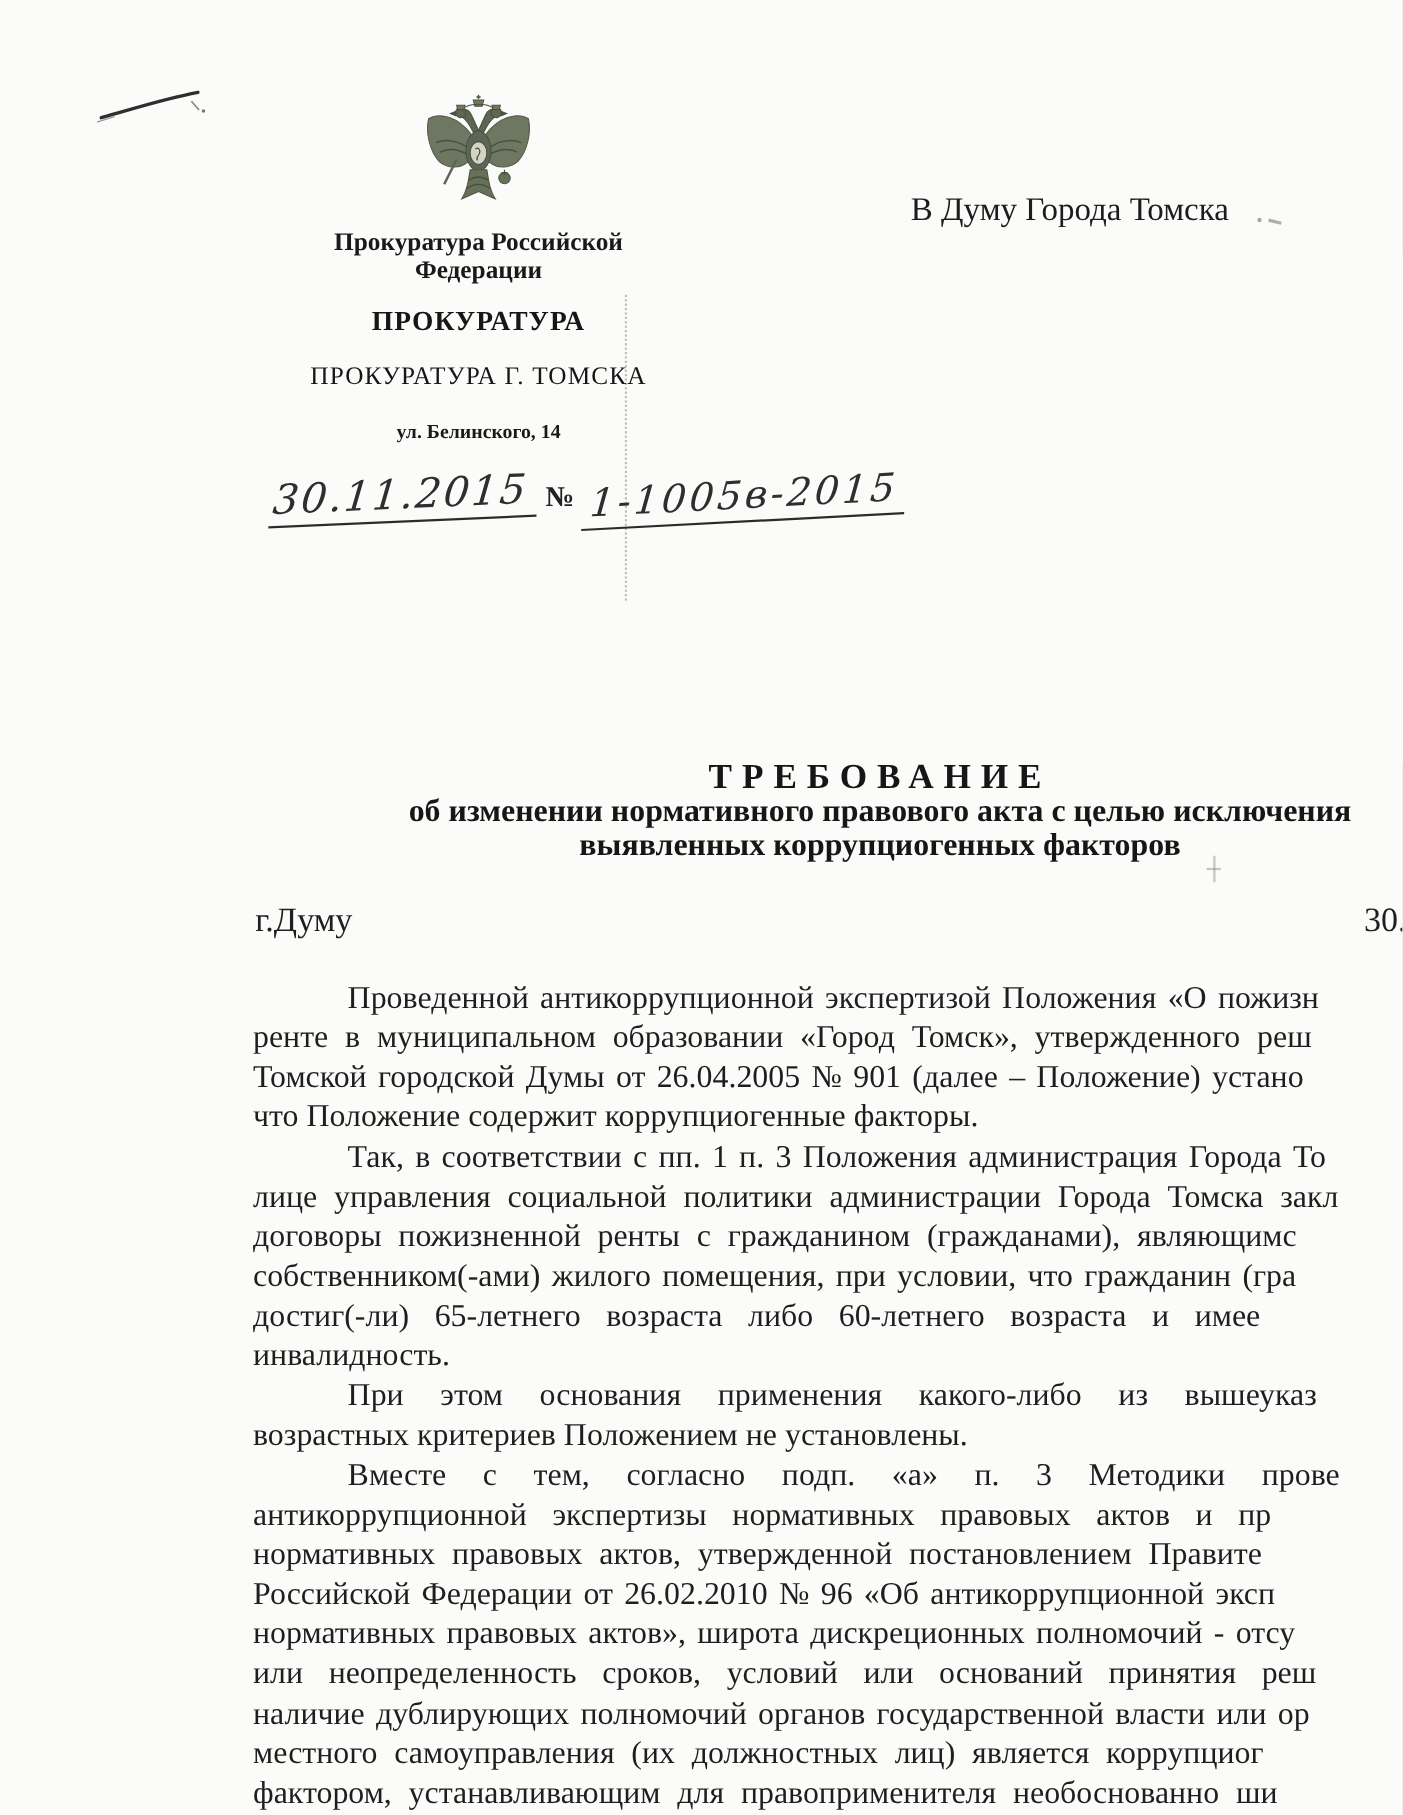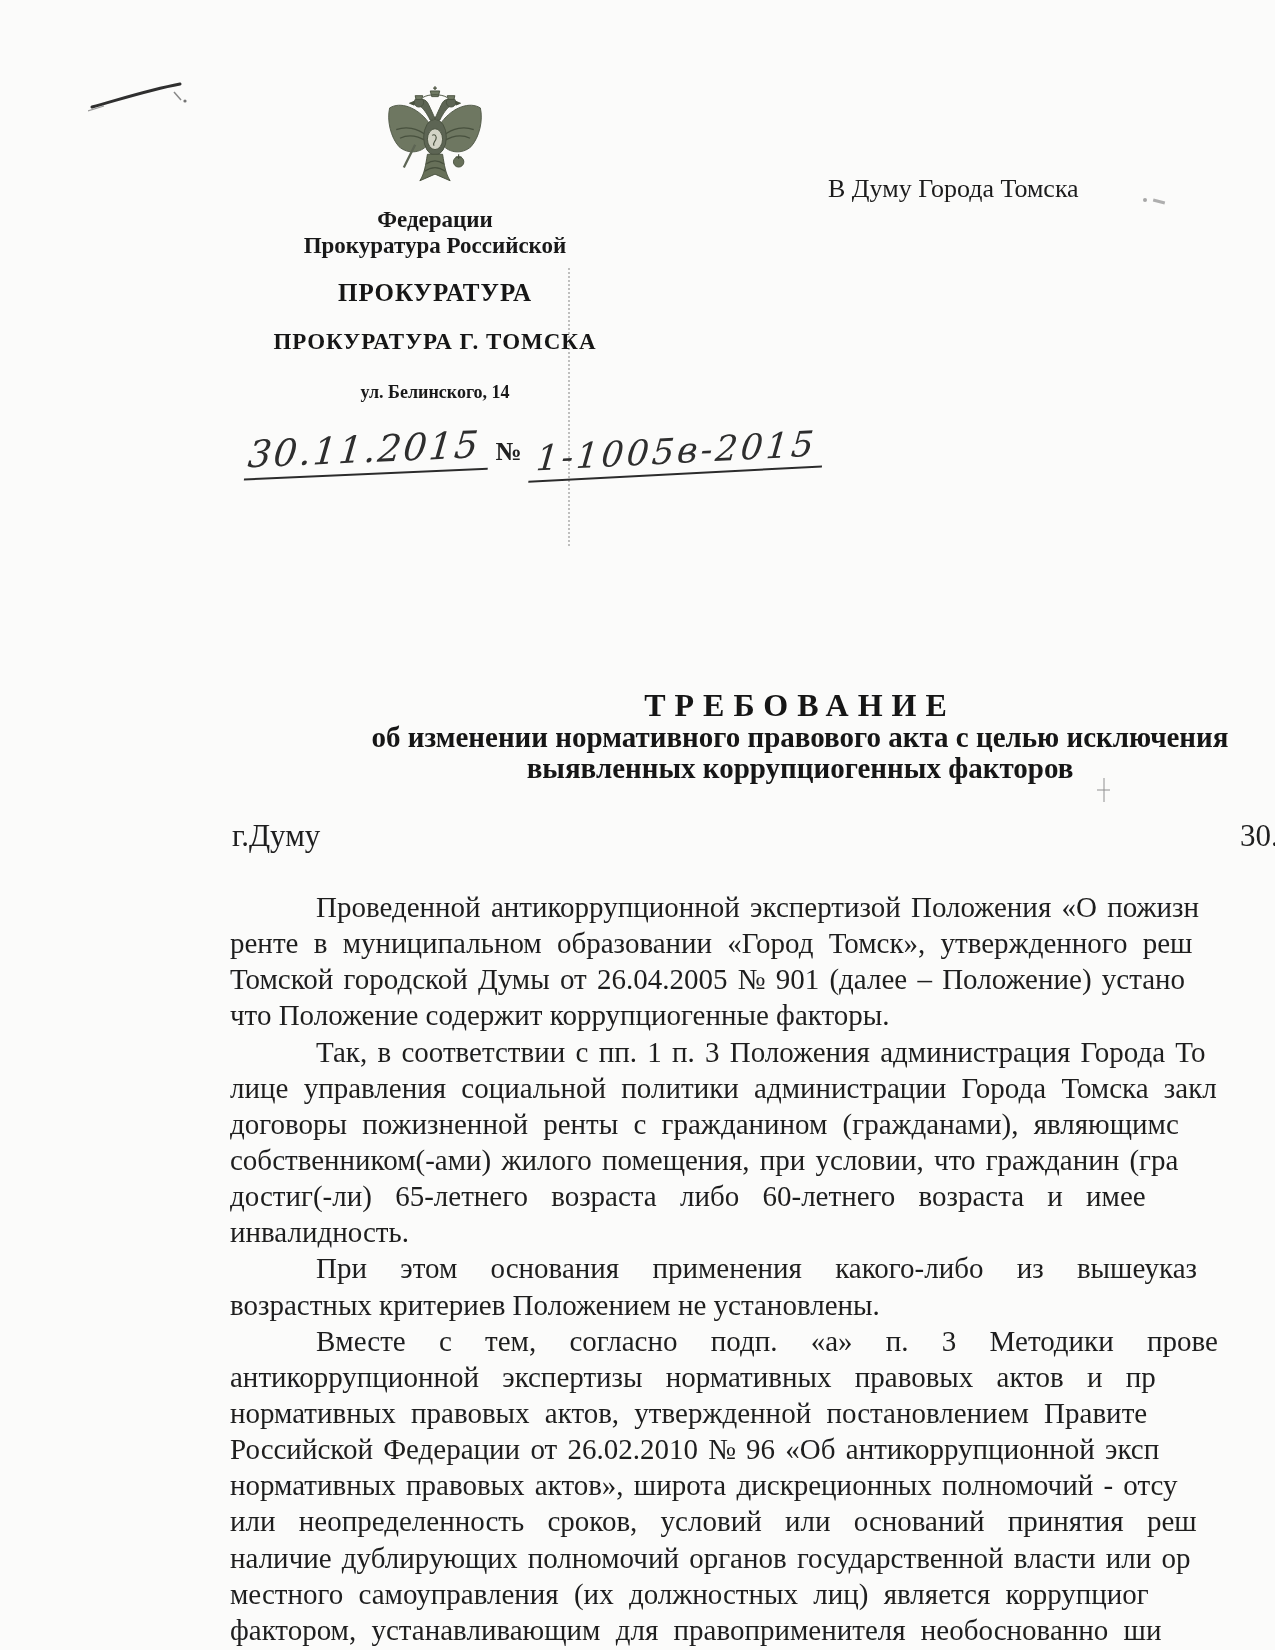--- a/index.html
+++ b/index.html
@@ -13,21 +13,21 @@
     color:#1f1f1f;
   }
   
   .letterhead{
     position:absolute;left:250px;top:85px;width:370px;
     text-align:center;
   }
   .emblem{display:block;margin:0 auto 8px auto;}
   .lh-org1{font-size:23px;font-weight:bold;line-height:26px;color:#191919;}
   .lh-org3{margin-top:20px;font-size:25px;font-weight:bold;line-height:28px;letter-spacing:1px;color:#161616;}
-  .lh-city{margin-top:22px;font-size:23px;font-weight:bold;letter-spacing:1px;color:#161616;}
+  .lh-city{margin-top:22px;font-size:23px;font-weight:normal;letter-spacing:1px;color:#161616;}
   .lh-addr{margin-top:24px;font-size:18px;font-weight:bold;line-height:26px;color:#191919;}
   
   .refline{
     position:absolute;left:246px;top:428px;
     display:flex;align-items:flex-end;
     white-space:nowrap;
   }
   .hand{
     font-family:"DejaVu Serif", serif;
     font-style:italic;
@@ -42,21 +42,21 @@
   .num-sign{font-size:26px;font-weight:bold;margin:0 4px 8px 6px;color:#222;}
   .hand-num{
     font-size:35px;letter-spacing:3px;
     transform:rotate(-3deg) skewX(-8deg);
     border-bottom:2px solid #2b2b2b;
     padding:0 8px 2px 6px;margin-left:4px;
   }
   
   .addressee{
     position:absolute;left:828px;top:174px;
-    font-size:26px;color:#1c1c1c;white-space:nowrap;
+    font-size:30px;color:#1c1c1c;white-space:nowrap;
   }
   
   .titleblock{
     position:absolute;left:230px;top:688px;width:1140px;
     text-align:center;font-weight:bold;color:#161616;
   }
   .title-heading{font-size:32px;letter-spacing:9px;line-height:34px;}
   .title-sub{font-size:29px;line-height:31px;}
   
   .place{position:absolute;left:232px;top:818px;font-size:31px;}
@@ -130,22 +130,22 @@
 
         <path d="M47,72 C45,84 44,92 39,100 L55,93 L71,100 C66,92 65,84 63,72 Z" fill="#677059"></path>
         <path d="M46,82 C52,78 58,78 64,82" fill="none" stroke="#3f4736" stroke-width="1.2" opacity="0.8"></path>
         <path d="M44,90 C51,85 59,85 66,90" fill="none" stroke="#3f4736" stroke-width="1.2" opacity="0.8"></path>
 
         <path d="M34,62 L22,86" stroke="#5d6554" stroke-width="2.4"></path>
         <circle cx="80" cy="80" r="5.5" fill="#677059"></circle>
         <path d="M80,72 v5 M77,75 h6" stroke="#49513f" stroke-width="1.2"></path>
       </g>
     </svg>
+    <div class="lh-org1">Прокуратура Российской</div>
     <div class="lh-org1">Федерации</div>
-    <div class="lh-org1">Прокуратура Российской</div>
     <div class="lh-org3">ПРОКУРАТУРА</div>
     <div class="lh-city">ПРОКУРАТУРА Г. ТОМСКА</div>
     <div class="lh-addr">ул. Белинского, 14</div>
   </div>
 
   <div class="refline">
     <span class="hand hand-date">30.11.2015</span>
     <span class="num-sign">№</span>
     <span class="hand hand-num">1-1005в-2015</span>
   </div>

